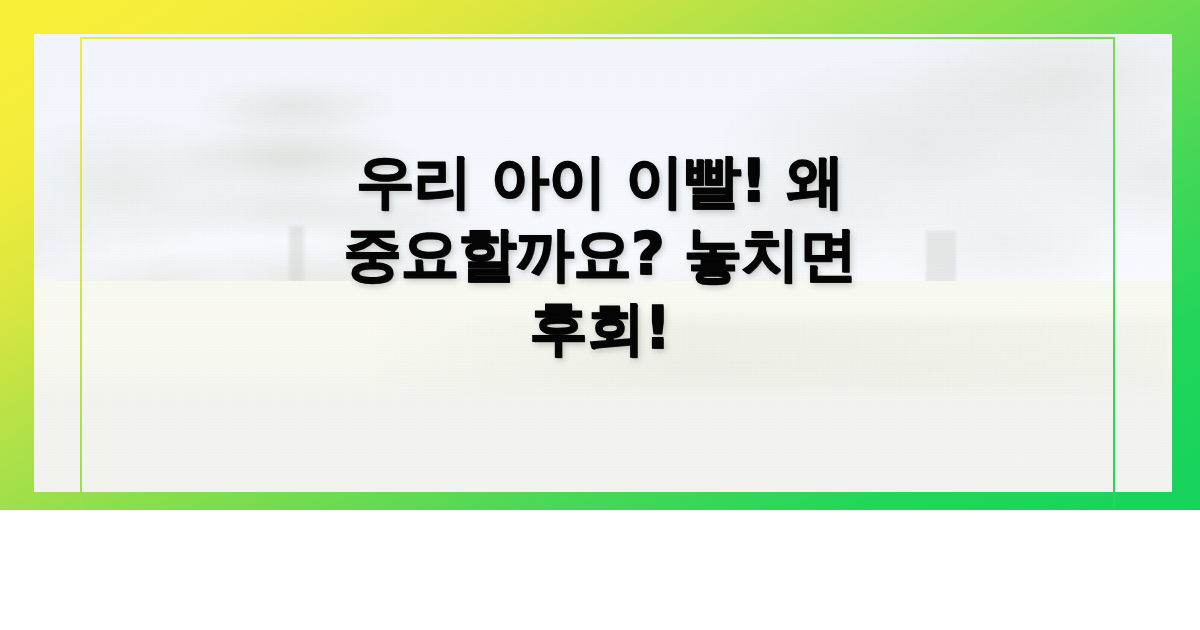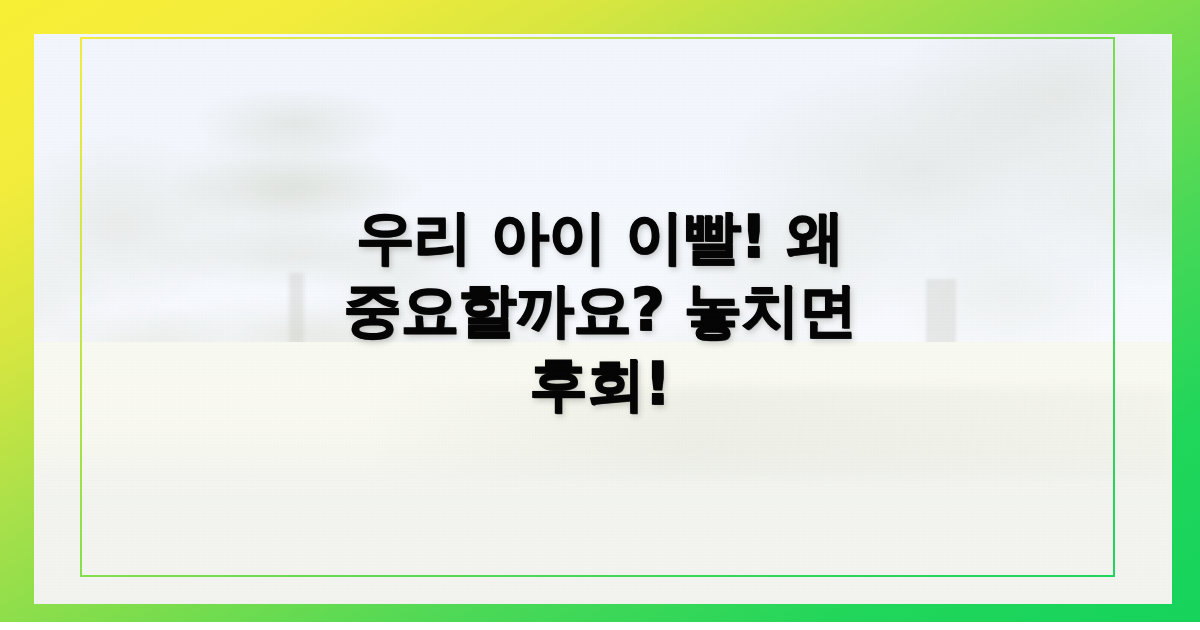--- a/index.html
+++ b/index.html
@@ -3,21 +3,21 @@
 <meta charset="utf-8">
 <style>
   html, body {
     margin: 0;
     padding: 0;
     background: #ffffff;
   }
   #card {
     position: relative;
     width: 1200px;
-    height: 622px;
+    height: 510px;
     overflow: hidden;
     font-family: "DejaVu Sans", "Liberation Sans", sans-serif;
   }
 
   
   #frame {
     position: absolute;
     inset: 0;
     background: linear-gradient(150deg,
       #f7ef35 0%,

